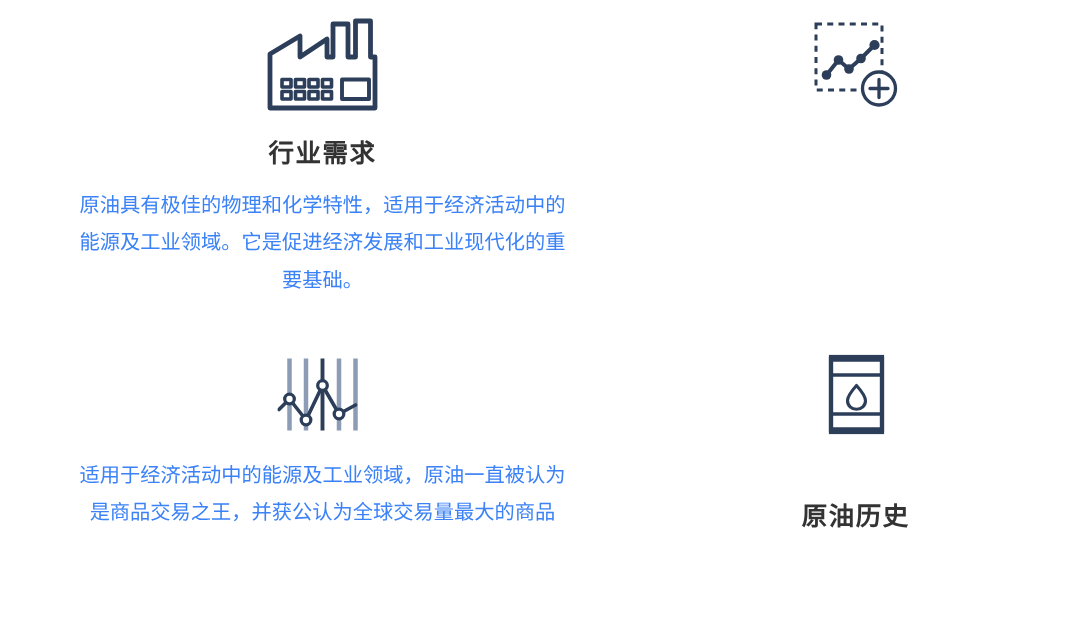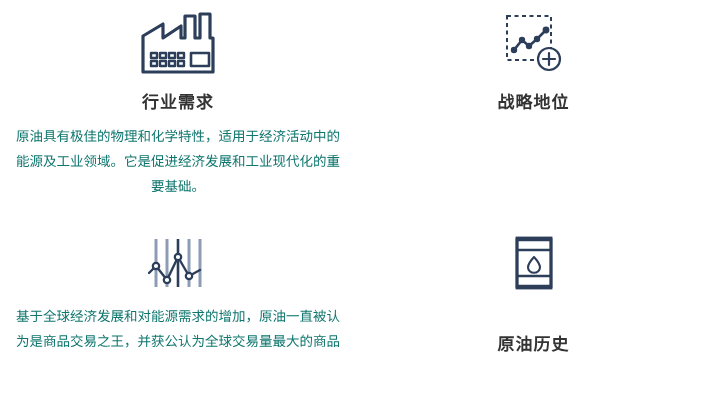--- a/index.html
+++ b/index.html
@@ -15,20 +15,21 @@
     color: #555555;
   }
 
   .feature-grid {
     width: 711px;
     height: 318px;
     display: grid;
     grid-template-columns: 356px 355px;
     grid-template-rows: 207px 207px;
     box-sizing: border-box;
+    padding-left: 37px;
   }
 
   .feature-card {
     position: relative;
     box-sizing: border-box;
     padding: 0 14px;
     display: flex;
     flex-direction: column;
     align-items: center;
     overflow: hidden;
@@ -63,21 +64,21 @@
   }
   .card-bottom-left .card-title,
   .card-bottom-right .card-title {
     margin-top: 16px;
   }
 
   .card-body {
     margin-top: 10px;
     font-size: 13.5px;
     line-height: 25px;
-    color: #0f766e;
+    color: #3b82f6;
     text-align: center;
     width: 100%;
     max-width: 330px;
     text-justify: inter-ideograph;
   }
   .card-top-left .card-body,
   .card-bottom-left .card-body { max-width: 325px; }
   .card-top-right .card-body,
   .card-bottom-right .card-body { max-width: 330px; }
 </style>
@@ -120,42 +121,41 @@
         <circle cx="11" cy="38" r="3.2" fill="#2c3e59"></circle>
         <circle cx="19" cy="28" r="3.2" fill="#2c3e59"></circle>
         <circle cx="26" cy="34" r="3.2" fill="#2c3e59"></circle>
         <circle cx="34" cy="27" r="3.2" fill="#2c3e59"></circle>
         <circle cx="43" cy="18" r="3.4" fill="#2c3e59"></circle>
 
         <circle cx="46" cy="47" r="11" fill="#ffffff" stroke="#2c3e59" stroke-width="2.2"></circle>
         <path d="M46 41 L46 53 M40 47 L52 47" stroke="#2c3e59" stroke-width="2.2" stroke-linecap="round"></path>
       </svg>
     </div>
-    <div class="card-title">战略地位</div>
   </div>
 
   <div class="feature-card card-bottom-left">
     <div class="icon-wrap">
       <svg width="60" height="56" viewBox="0 0 60 56" fill="none">
 
         <line x1="8" y1="4" x2="8" y2="52" stroke="#8c9cb5" stroke-width="3"></line>
         <line x1="19" y1="4" x2="19" y2="52" stroke="#8c9cb5" stroke-width="3"></line>
         <line x1="30" y1="4" x2="30" y2="52" stroke="#2c3e59" stroke-width="2.6"></line>
         <line x1="41" y1="4" x2="41" y2="52" stroke="#8c9cb5" stroke-width="3"></line>
         <line x1="52" y1="4" x2="52" y2="52" stroke="#8c9cb5" stroke-width="3"></line>
 
         <polyline points="1,38 8,31 19,45 30,22 41,41 52,35" stroke="#2c3e59" stroke-width="2.4" stroke-linecap="round" stroke-linejoin="round"></polyline>
 
         <circle cx="8" cy="31" r="3.2" fill="#ffffff" stroke="#2c3e59" stroke-width="2.2"></circle>
         <circle cx="19" cy="45" r="3.2" fill="#ffffff" stroke="#2c3e59" stroke-width="2.2"></circle>
         <circle cx="30" cy="22" r="3.2" fill="#ffffff" stroke="#2c3e59" stroke-width="2.2"></circle>
         <circle cx="41" cy="41" r="3.2" fill="#ffffff" stroke="#2c3e59" stroke-width="2.2"></circle>
       </svg>
     </div>
-    <div class="card-body">基于全球经济发展和对能源需求的增加，原油一直被认为是商品交易之王，并获公认为全球交易量最大的商品</div>
+    <div class="card-body">适用于经济活动中的能源及工业领域，原油一直被认为是商品交易之王，并获公认为全球交易量最大的商品</div>
   </div>
 
   <div class="feature-card card-bottom-right">
     <div class="icon-wrap">
       <svg width="44" height="54" viewBox="0 0 44 54" fill="none">
 
         <rect x="5" y="2" width="34" height="50" stroke="#2c3e59" stroke-width="2.8" fill="#ffffff"></rect>
 
         <line x1="5" y1="4" x2="39" y2="4" stroke="#2c3e59" stroke-width="2.4"></line>
         <line x1="5" y1="14" x2="39" y2="14" stroke="#2c3e59" stroke-width="2.4"></line>

